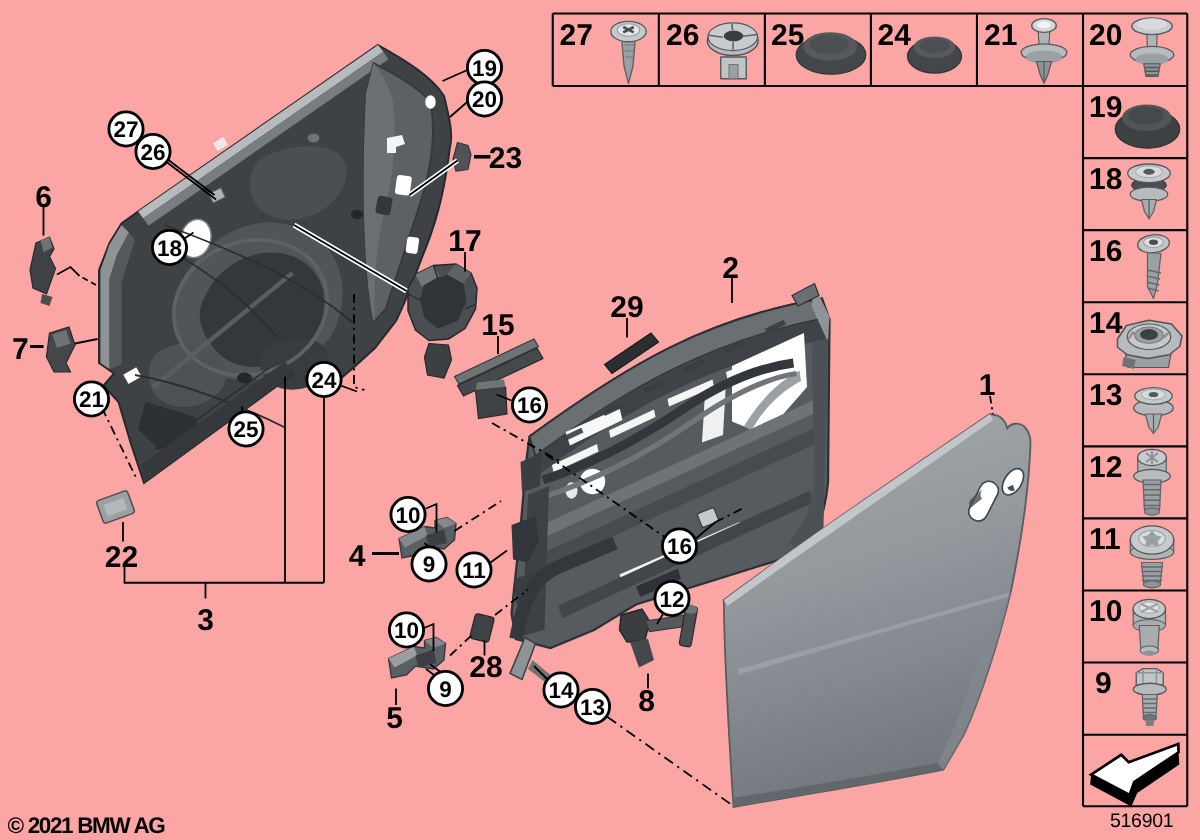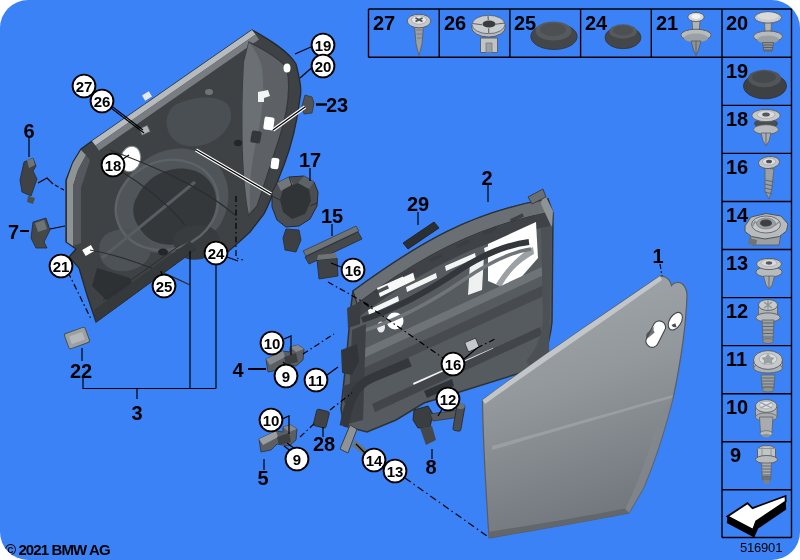--- a/index.html
+++ b/index.html
@@ -1,17 +1,17 @@
 <!DOCTYPE html>
 <html><head>
 <meta charset="utf-8">
 <style>
   html,body{margin:0;padding:0;background:#fff;}
-  #page{position:relative;width:800px;height:560px;background:#3b82f6;overflow:hidden;
-        font-family:"Liberation Sans",sans-serif;border-radius:28px;}
+  #page{position:relative;width:800px;height:560px;background:#fca5a5;overflow:hidden;
+        font-family:"Liberation Sans",sans-serif;}
   svg{position:absolute;left:0;top:0;}
 </style>
 </head>
 <body>
 <div id="page">
 <svg width="800" height="560" viewBox="0 0 800 560">
 <defs>
 <linearGradient id="doorg" x1="0.1" y1="0" x2="0.35" y2="1">
   <stop offset="0" stop-color="#a3a8ac"></stop>
   <stop offset="0.45" stop-color="#92989c"></stop>

